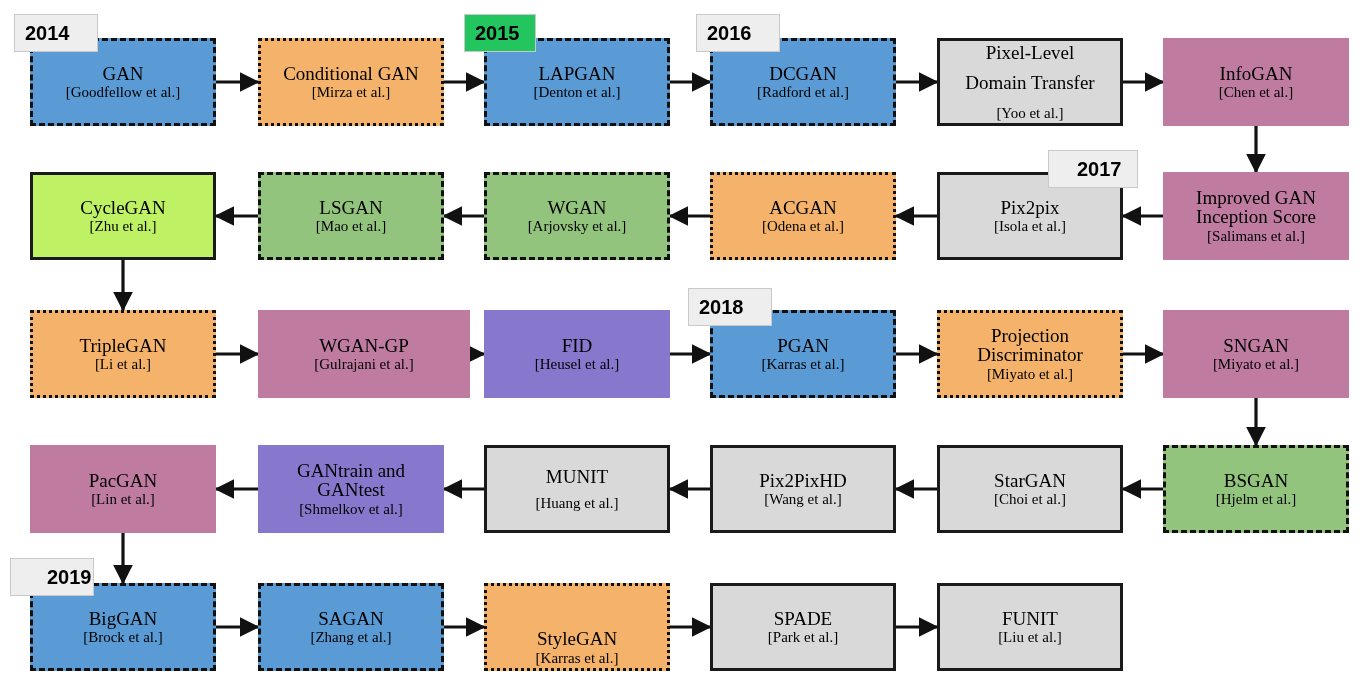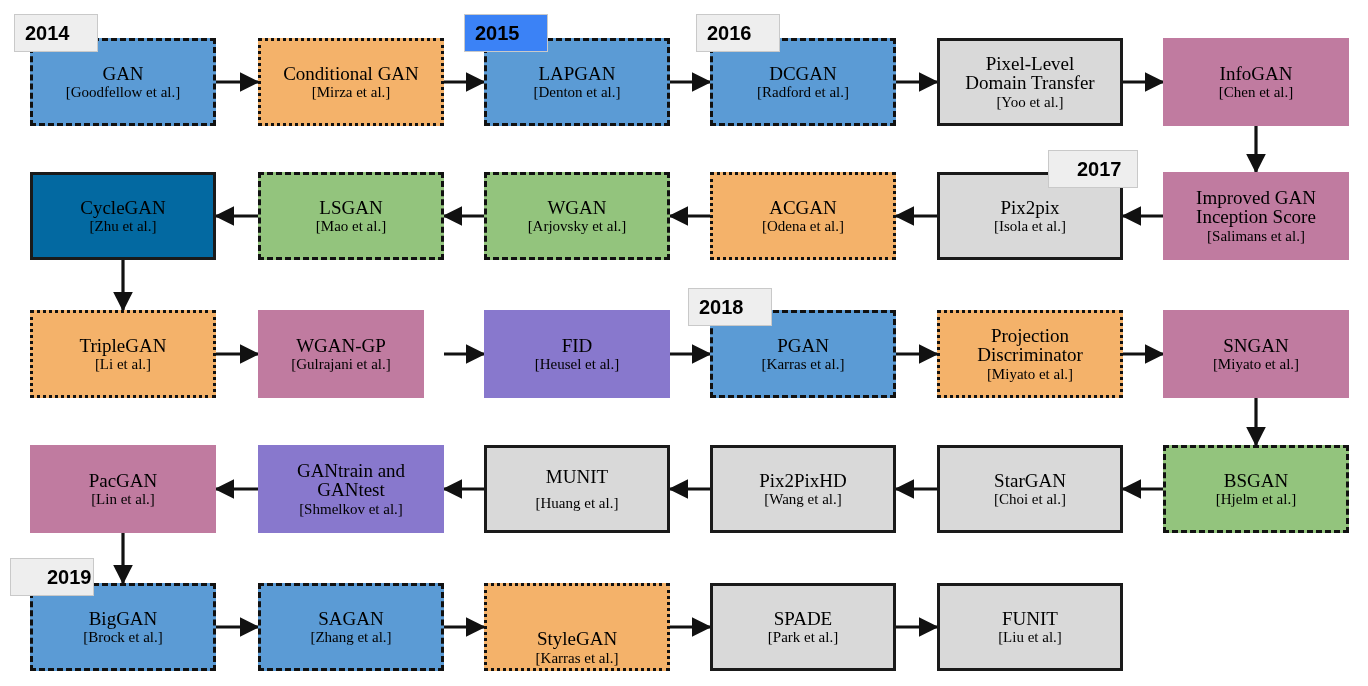--- a/index.html
+++ b/index.html
@@ -111,30 +111,30 @@
         <div class="authors">[Mirza et al.]</div>
       </div>
       <div class="node b-dashed" style="left: 484px; top: 38px; width: 186px; height: 88px; background: rgb(91, 155, 213);">
         <div class="title">LAPGAN</div>
         <div class="authors">[Denton et al.]</div>
       </div>
       <div class="node b-dashed" style="left: 710px; top: 38px; width: 186px; height: 88px; background: rgb(91, 155, 213);">
         <div class="title">DCGAN</div>
         <div class="authors">[Radford et al.]</div>
       </div>
-      <div class="node b-solid" style="left: 937px; top: 38px; width: 186px; height: 88px; background: rgb(217, 217, 217);">
+      <div class="node b-solid" style="left: 937px; top: 38px; width: 186px; height: 88px; background: rgb(217, 217, 217); gap: 11px;">
         <div class="title">Pixel-Level</div>
         <div class="title">Domain Transfer</div>
         <div class="authors">[Yoo et al.]</div>
       </div>
       <div class="node dashdot" style="left: 1163px; top: 38px; width: 186px; height: 88px; background: rgb(192, 123, 160);">
         <div class="title">InfoGAN</div>
         <div class="authors">[Chen et al.]</div>
       </div>
-      <div class="node b-solid" style="left: 30px; top: 172px; width: 186px; height: 88px; background: #0369a1;">
+      <div class="node b-solid" style="left: 30px; top: 172px; width: 186px; height: 88px; background: #bef264;">
         <div class="title">CycleGAN</div>
         <div class="authors">[Zhu et al.]</div>
       </div>
       <div class="node b-dashed" style="left: 258px; top: 172px; width: 186px; height: 88px; background: rgb(147, 196, 125);">
         <div class="title">LSGAN</div>
         <div class="authors">[Mao et al.]</div>
       </div>
       <div class="node b-dashed" style="left: 484px; top: 172px; width: 186px; height: 88px; background: rgb(147, 196, 125);">
         <div class="title">WGAN</div>
         <div class="authors">[Arjovsky et al.]</div>
@@ -149,21 +149,21 @@
       </div>
       <div class="node dashdot" style="left: 1163px; top: 172px; width: 186px; height: 88px; background: rgb(192, 123, 160);">
         <div class="title">Improved GAN</div>
         <div class="title">Inception Score</div>
         <div class="authors">[Salimans et al.]</div>
       </div>
       <div class="node b-dotted" style="left: 30px; top: 310px; width: 186px; height: 88px; background: rgb(244, 178, 106);">
         <div class="title">TripleGAN</div>
         <div class="authors">[Li et al.]</div>
       </div>
-      <div class="node dashdot" style="left: 258px; top: 310px; width: 166px; height: 88px; background: rgb(192, 123, 160);">
+      <div class="node dashdot" style="left: 258px; top: 310px; width: 212px; height: 88px; background: rgb(192, 123, 160);">
         <div class="title">WGAN-GP</div>
         <div class="authors">[Gulrajani et al.]</div>
       </div>
       <div class="node b-none" style="left: 484px; top: 310px; width: 186px; height: 88px; background: rgb(136, 120, 205);">
         <div class="title">FID</div>
         <div class="authors">[Heusel et al.]</div>
       </div>
       <div class="node b-dashed" style="left: 710px; top: 310px; width: 186px; height: 88px; background: rgb(91, 155, 213);">
         <div class="title">PGAN</div>
         <div class="authors">[Karras et al.]</div>
@@ -220,21 +220,21 @@
       </div>
       <div class="node b-solid" style="left: 937px; top: 583px; width: 186px; height: 88px; background: rgb(217, 217, 217);">
         <div class="title">FUNIT</div>
         <div class="authors">[Liu et al.]</div>
       </div>
     </div>
   <div id="badge-layer">
       <div class="year-badge" style="left: 14px; top: 14px; width: 84px; height: 38px; background: rgb(238, 238, 238);">
         <span>2014</span>
       </div>
-      <div class="year-badge" style="left: 464px; top: 14px; width: 84px; height: 38px; background: #3b82f6;">
+      <div class="year-badge" style="left: 464px; top: 14px; width: 72px; height: 38px; background: #22c55e;">
         <span>2015</span>
       </div>
       <div class="year-badge" style="left: 696px; top: 14px; width: 84px; height: 38px; background: rgb(238, 238, 238);">
         <span>2016</span>
       </div>
       <div class="year-badge" style="left: 1048px; top: 150px; width: 90px; height: 38px; background: rgb(238, 238, 238); padding-left: 28px;">
         <span>2017</span>
       </div>
       <div class="year-badge" style="left: 688px; top: 288px; width: 84px; height: 38px; background: rgb(238, 238, 238);">
         <span>2018</span>

